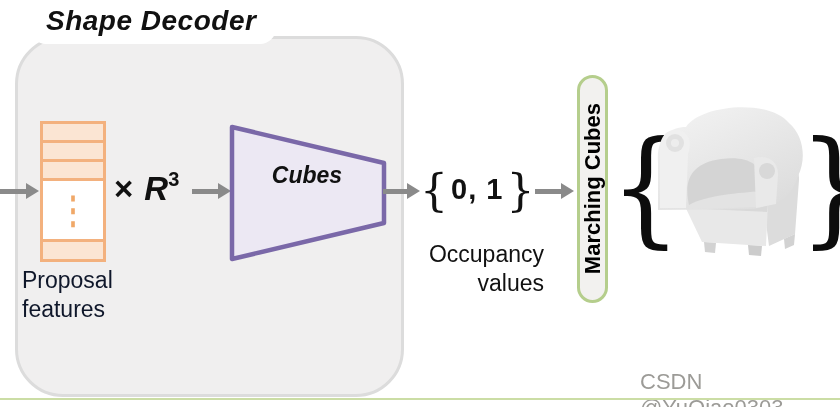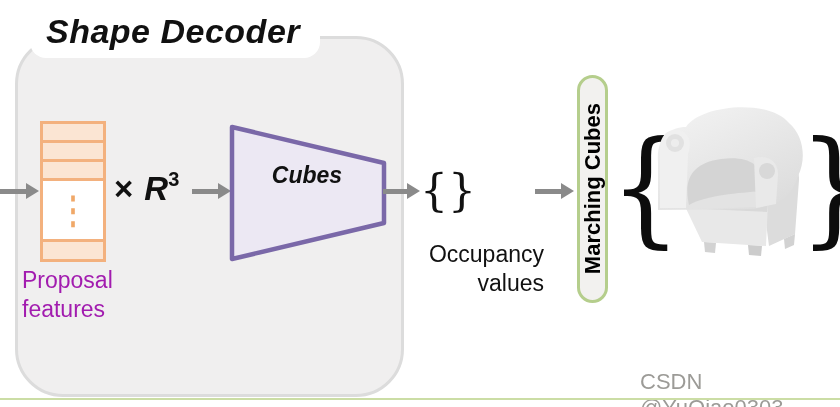--- a/index.html
+++ b/index.html
@@ -15,22 +15,22 @@
     background:#fff; font-family:"Liberation Sans",sans-serif; color:#111;
   }
   
   .decoder-box{
     position:absolute; left:15px; top:36px; width:389px; height:361px;
     box-sizing:border-box; background:var(--box-fill);
     border:3px solid var(--box-border); border-radius:48px;
   }
   .title-pill{
     position:absolute; left:30px; top:0px; background:#fff;
-    border-radius:16px; padding:12px 20px 7px 16px;
-    font-style:italic; font-weight:bold; font-size:34px; letter-spacing:0.5px;
+    border-radius:16px; padding:5px 20px 7px 16px;
+    font-style:italic; font-weight:bold; font-size:28px; letter-spacing:0.5px;
   }
   
   .arrow{position:absolute; display:flex; align-items:center; height:16px;}
   .arrow .shaft{height:5px; background:var(--arrow);}
   .arrow .head{
     width:0; height:0; border-left:13px solid var(--arrow);
     border-top:8px solid transparent; border-bottom:8px solid transparent;
   }
   
   .stack{
@@ -39,21 +39,21 @@
     display:flex; flex-direction:column; background:#fff;
   }
   .srow{flex:none; height:16px; background:var(--orange-fill); border-bottom:3px solid var(--orange-border);}
   .srow.last{border-bottom:none; border-top:3px solid var(--orange-border); height:17px;}
   .smid{flex:1; background:#fff; display:flex; align-items:center; justify-content:center;}
   .vdots{
     font-size:26px; font-weight:bold; color:var(--orange-dot);
     transform:scaleY(1.45); line-height:1;
   }
   .proposal-label{
-    position:absolute; left:22px; top:266px; font-size:23px; line-height:1.27; color:#a21caf;
+    position:absolute; left:22px; top:266px; font-size:23px; line-height:1.27; color:#0f172a;
   }
   .proposal-label sub{font-size:15px;}
   
   .mult{
     position:absolute; left:114px; top:170px; font-size:33px; font-weight:bold;
     display:flex; align-items:baseline; gap:11px;
   }
   .mult .rsym{font-style:italic;}
   .mult sup{font-size:20px; position:relative; top:-2px;}
   
@@ -142,20 +142,21 @@
     <div>Cubes</div>
   </div>
 
   <div class="arrow" style="left:383px; top:183px;">
     <div class="shaft" style="width:24px;"></div>
     <div class="head"></div>
   </div>
 
   <div class="set-group">
     <span class="set-brace">{</span>
+    <span class="set-values">0, 1</span>
     <span class="set-brace">}</span>
   </div>
   <div class="caption">Occupancy values</div>
 
   <div class="arrow" style="left:535px; top:183px;">
     <div class="shaft" style="width:26px;"></div>
     <div class="head"></div>
   </div>
 
   <div class="mc-pill">

